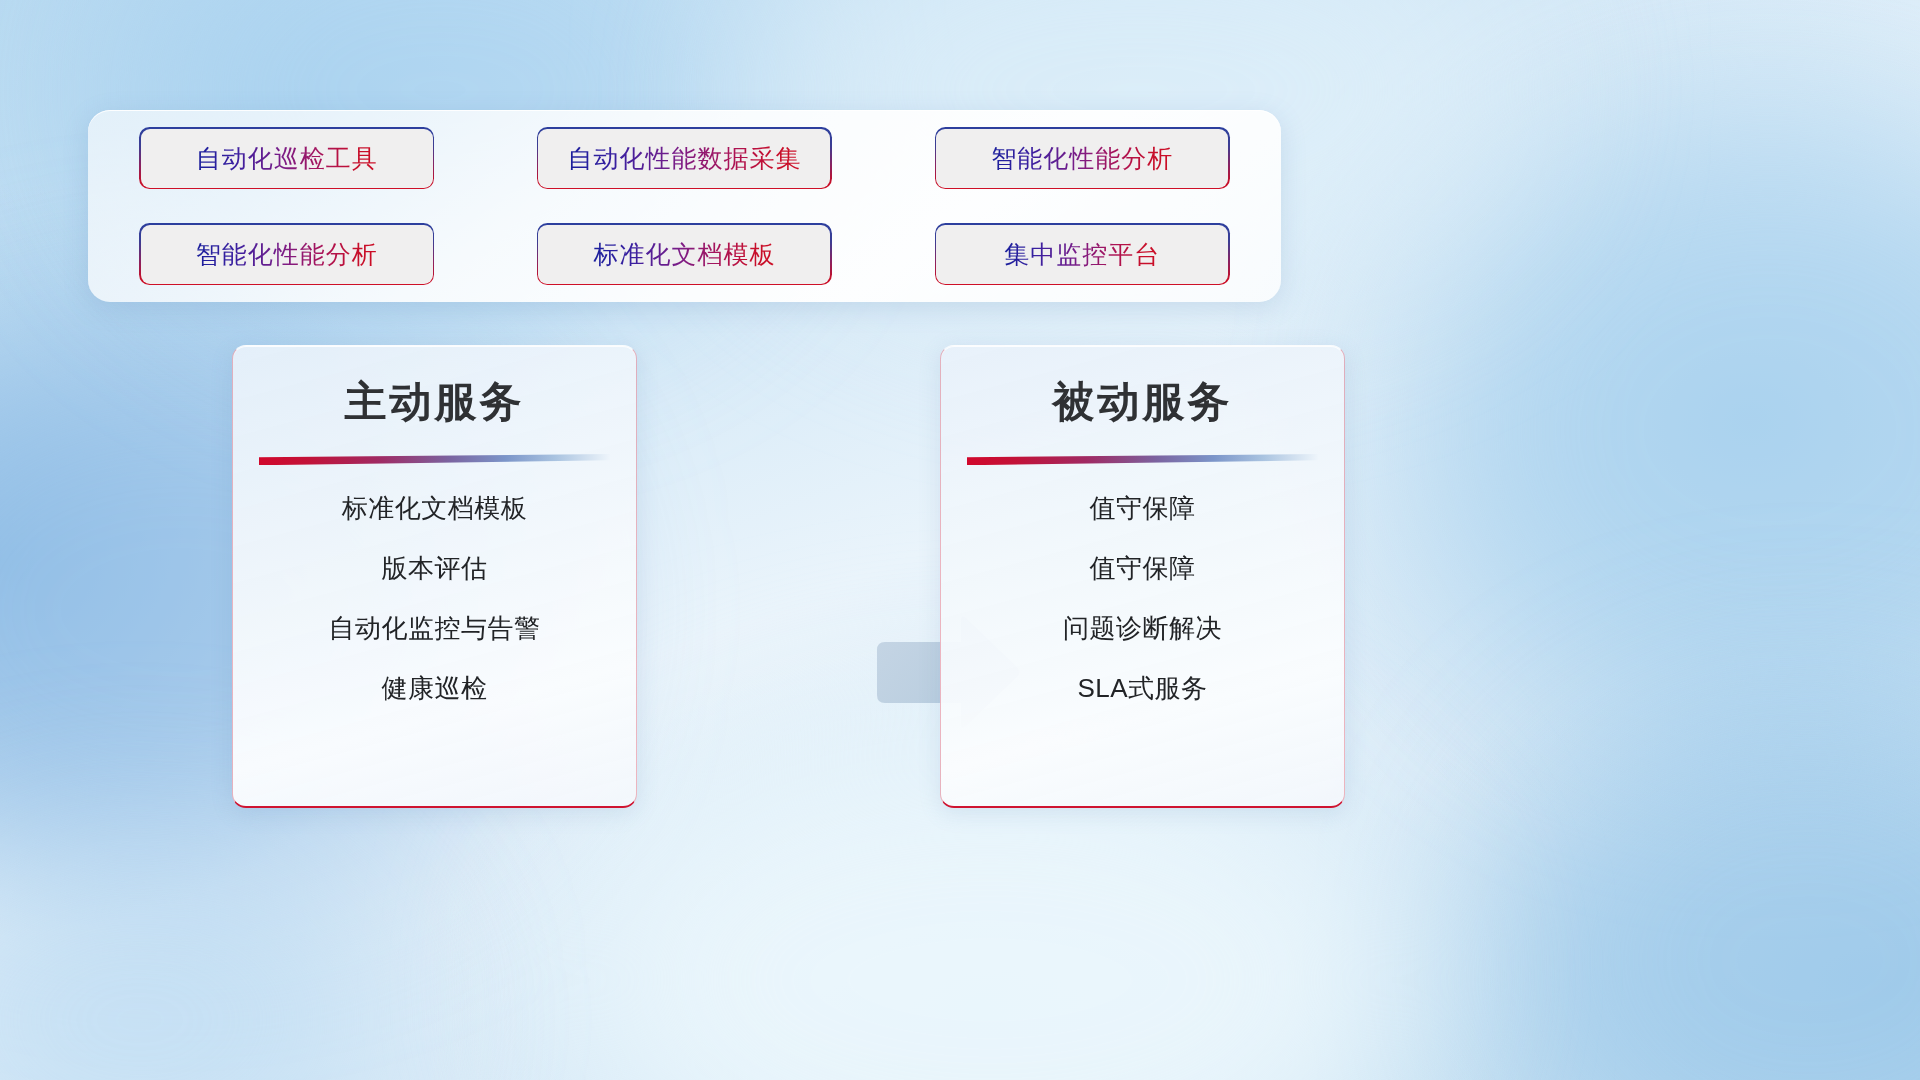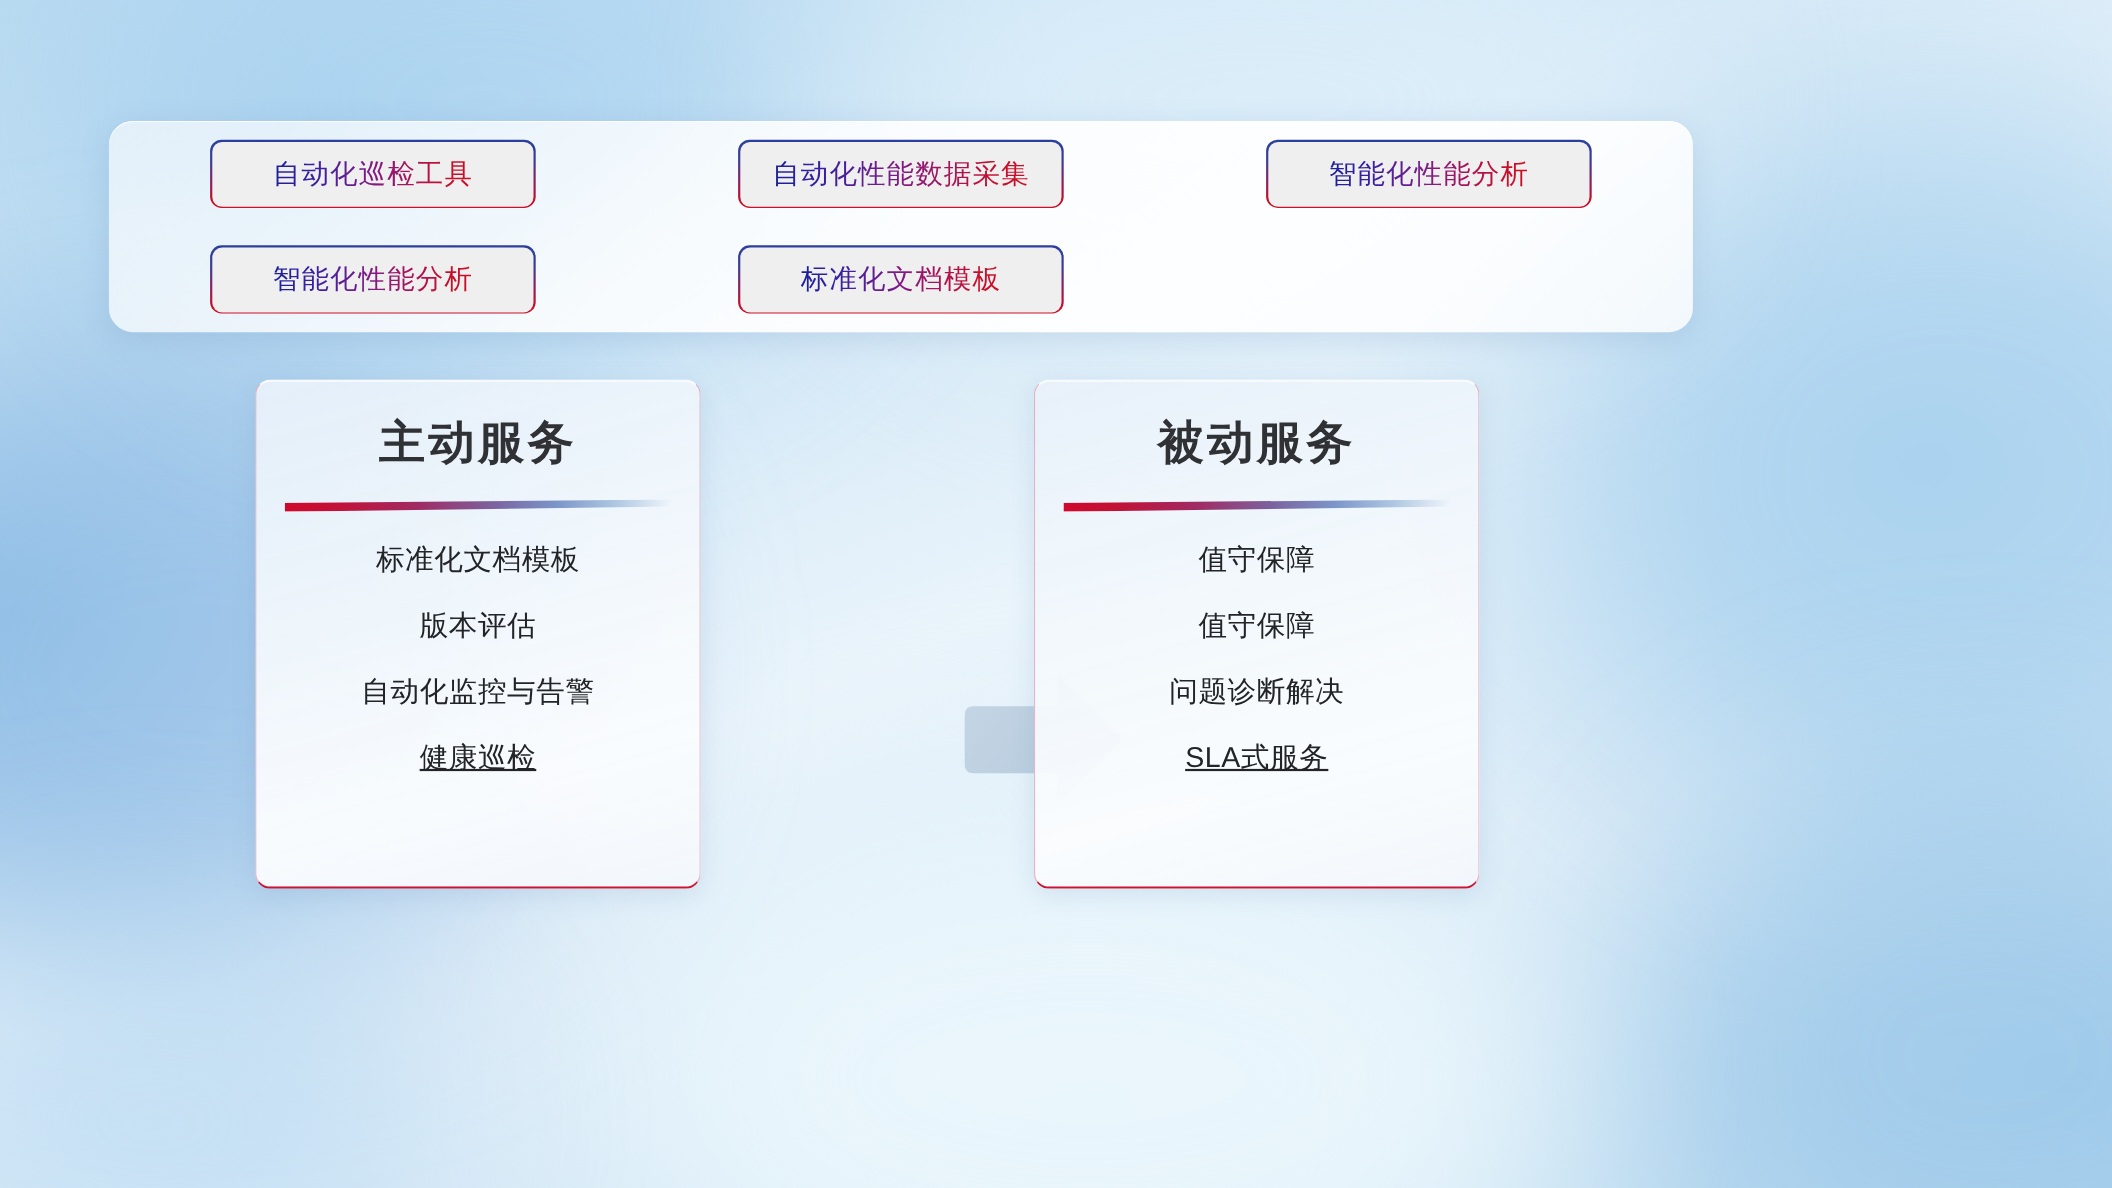--- a/index.html
+++ b/index.html
@@ -30,22 +30,22 @@
   .blob.b2 { left: 120px;   top: -140px; width: 640px;  height: 460px; background: rgba(171,212,240,0.55); }
   .blob.b3 { left: 1420px;  top: 120px;  width: 700px;  height: 620px; background: rgba(163,206,236,0.55); }
   .blob.b4 { left: 1500px;  top: 700px;  width: 620px;  height: 520px; background: rgba(148,195,232,0.50); }
   .blob.b5 { left: 560px;   top: 720px;  width: 860px;  height: 520px; background: rgba(235,246,252,0.92); }
   .blob.b6 { left: 760px;   top: -120px; width: 760px;  height: 420px; background: rgba(222,239,250,0.70); }
   .blob.b7 { left: -120px;  top: 840px;  width: 520px;  height: 360px; background: rgba(176,214,240,0.55); }
 
   
   #top-panel {
     position: absolute;
-    left: 99px; top: 110px;
-    width: 1440px; height: 192px;
+    left: 88px; top: 110px;
+    width: 1193px; height: 192px;
     border-radius: 22px;
     background: linear-gradient(145deg, rgba(255,255,255,0.62) 0%, rgba(255,255,255,0.88) 40%, rgba(255,255,255,0.95) 70%, rgba(255,255,255,0.80) 100%);
     box-shadow: 0 6px 26px rgba(90,130,175,0.18), inset 0 1px 0 rgba(255,255,255,0.9);
     display: grid;
     grid-template-columns: repeat(3, 1fr);
     grid-template-rows: repeat(2, 1fr);
     align-items: center;
     justify-items: center;
     padding: 0;
     box-sizing: border-box;
@@ -154,21 +154,21 @@
     text-align: center;
   }
   .card-list li {
     font-size: 26px;
     color: #222427;
     line-height: 1;
     padding: 0;
     margin: 0 0 34px 0;
     letter-spacing: 0.5px;
   }
-  .card-list li:last-child { margin-bottom: 0; text-decoration: underline; }
+  .card-list li:last-child { margin-bottom: 0; }
 
   
   #flow-arrow {
     position: absolute;
     left: 869px;
     top: 615px;
     width: 152px;
     height: 116px;
     pointer-events: none;
   }
@@ -201,20 +201,23 @@
     </div>
 
     <div class="tag-btn">
       <span class="tag-label">智能化性能分析</span>
     </div>
 
     <div class="tag-btn">
       <span class="tag-label">标准化文档模板</span>
     </div>
 
+    <div class="tag-btn">
+      <span class="tag-label">集中监控平台</span>
+    </div>
 
   </div>
 
   <div class="service-card" id="card-active">
     <div class="card-title">主动服务</div>
     <div class="card-divider">
       <div class="bar"></div>
     </div>
     <ul class="card-list">
       <li>标准化文档模板</li>

